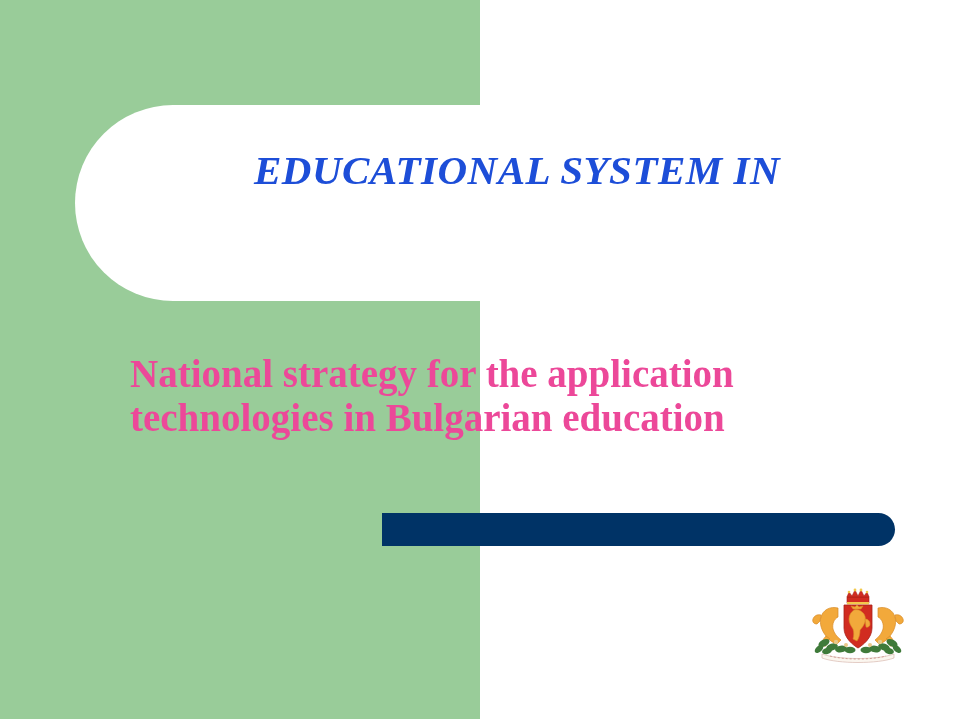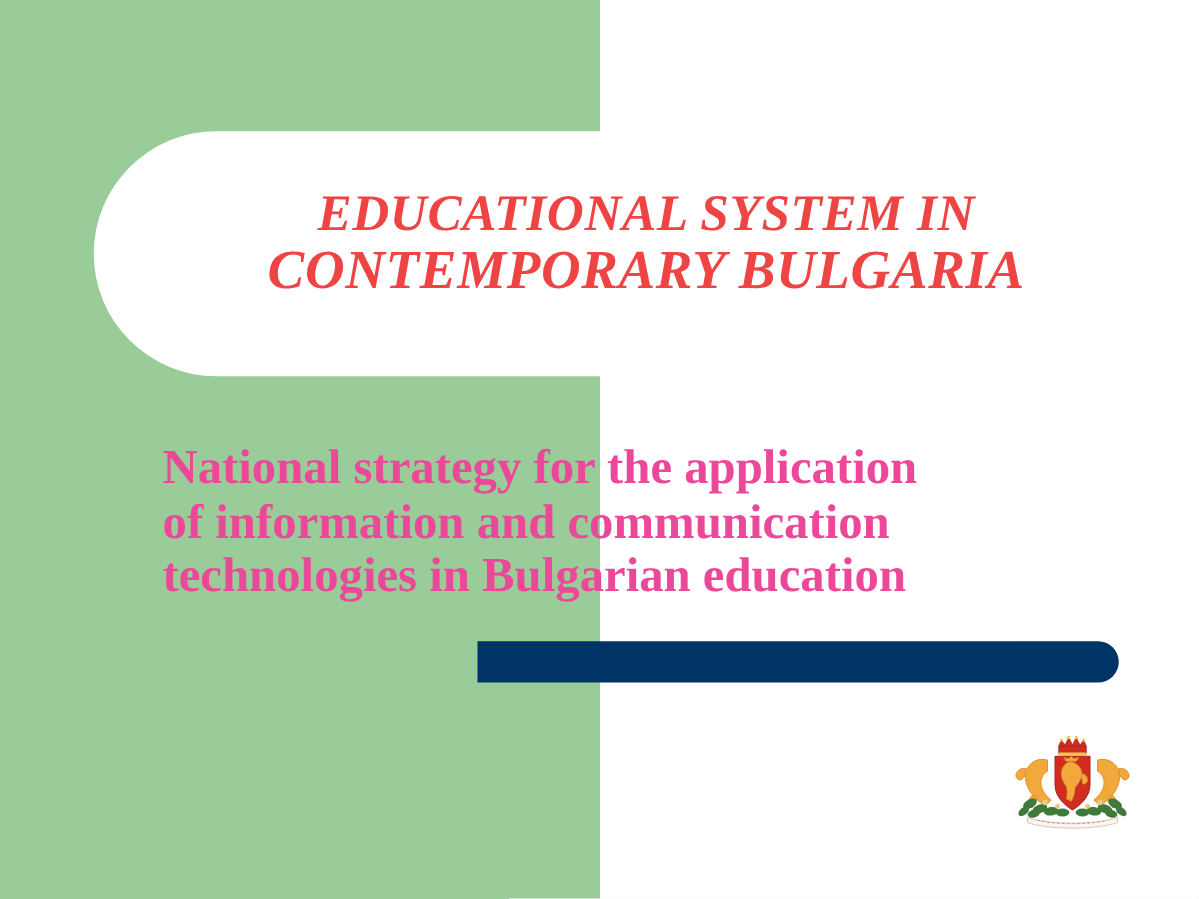--- a/index.html
+++ b/index.html
@@ -44,21 +44,21 @@
     text-align: center;
     line-height: 1.08;
   }
   .title-line {
     display: block;
     font-family: "Liberation Serif", "DejaVu Serif", serif;
     font-weight: bold;
     font-style: italic;
     font-size: 42px;
     letter-spacing: 0.5px;
-    color: #ef4444;
+    color: #1d4ed8;
     white-space: nowrap;
   }
   .title-line.line1 { font-size: 41px; }
   .title-line.line2 { font-size: 44px; }
   
   .subtitle-block {
     position: absolute;
     left: 130px;
     top: 352px;
     width: 770px;
@@ -97,26 +97,24 @@
 <body>
 
 <div class="slide">
 
   <div class="green-panel"></div>
 
   <div class="title-banner"></div>
 
   <div class="title-block">
     <span class="title-line line1">EDUCATIONAL  SYSTEM IN</span>
-    <span class="title-line line2">CONTEMPORARY BULGARIA</span>
   </div>
 
   <div class="subtitle-block">
     <span class="subtitle-line">National strategy for the application</span>
-    <span class="subtitle-line">of information and communication</span>
     <span class="subtitle-line">technologies in Bulgarian education</span>
   </div>
 
   <div class="accent-bar"></div>
 
   <div class="emblem">
     <svg viewBox="0 0 100 76" xmlns="http://www.w3.org/2000/svg">
 
       <g fill="#F2A93B" stroke="#D98B26" stroke-width="0.7">
         <path d="M30 20 C22 18 15 22 13 29 C11 36 14 43 18 48 C21 52 25 55 29 56

